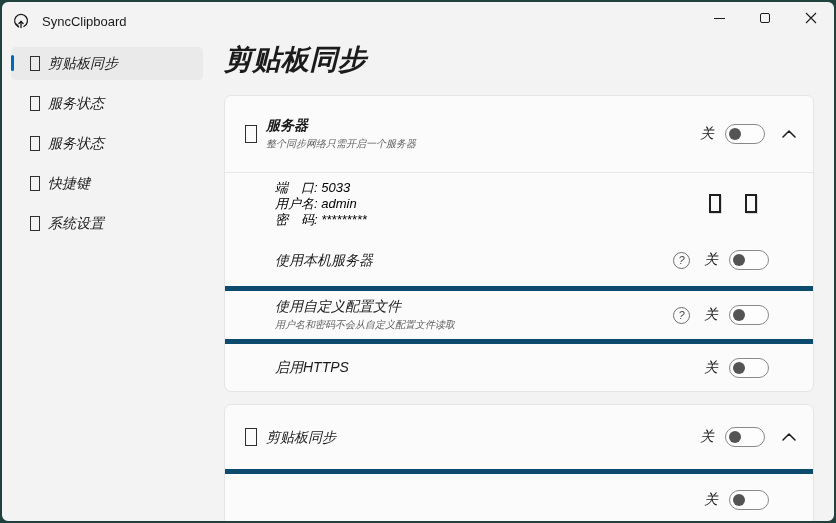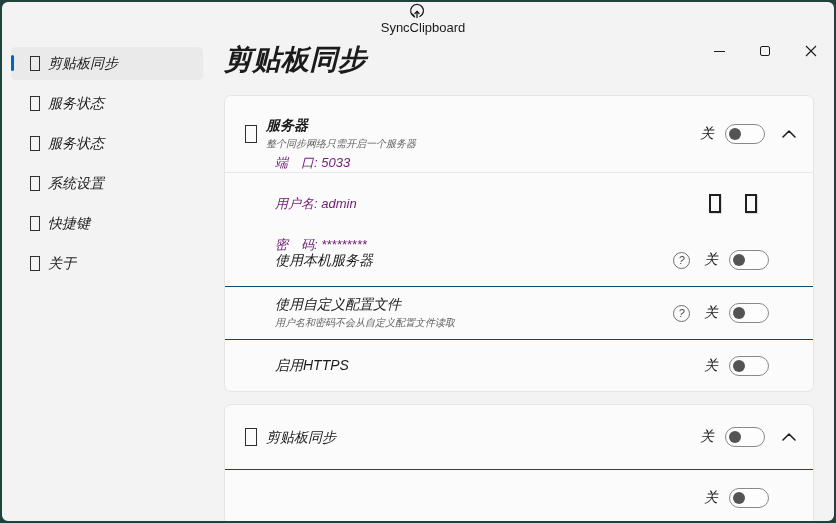--- a/index.html
+++ b/index.html
@@ -4,21 +4,21 @@
 <style>
   html,body{margin:0;padding:0;background:#1f423c;}
   *{box-sizing:border-box;}
   .window{
     width:836px;height:523px;overflow:hidden;position:relative;
     background:#f3f3f3;border:2px solid #1f423c;border-radius:8px;
     font-family:"Liberation Sans","DejaVu Sans",sans-serif;
     color:#1b1b1b;-webkit-font-smoothing:antialiased;
   }
   
-  .titlebar{height:38px;display:flex;align-items:center;padding-left:10px;flex-direction:column;}
+  .titlebar{height:38px;display:flex;align-items:center;padding-left:10px;}
   .app-logo{width:18px;height:18px;margin-right:12px;flex:0 0 auto;}
   .app-title{font-size:13px;color:#1b1b1b;}
   .tb-buttons{margin-left:auto;display:flex;align-self:flex-start;}
   .tb-btn{width:46px;height:32px;display:flex;align-items:center;justify-content:center;cursor:default;}
   .glyph-min{width:11px;height:1px;background:#1b1b1b;}
   .glyph-max{width:10px;height:10px;border:1px solid #1b1b1b;border-radius:2px;}
   
   .layout{display:flex;height:481px;font-style:italic;}
   .sidebar{width:210px;flex:0 0 auto;padding-top:7px;}
   .side-item{
@@ -31,39 +31,39 @@
     border-radius:2px;background:#0067c0;
   }
   .side-item.selected .accent{display:block;}
   .tofu{display:inline-block;width:10px;height:15px;border:1.5px solid #2e2e2e;flex:0 0 auto;}
   .side-item .tofu{margin-right:8px;}
   .content{flex:1;padding:0 20px 0 12px;overflow:hidden;}
   .page-title{font-size:28px;font-weight:600;line-height:36px;margin:2px 0 17px 0;letter-spacing:.5px;}
   
   .card{background:#fbfbfb;border:1px solid #e5e5e5;border-radius:7px;overflow:hidden;margin-bottom:12px;}
   .s-row{display:flex;align-items:center;padding:0 16px 0 20px;}
-  .s-row + .s-row{border-top:1px solid #0c4a6e;}
+  .s-row + .s-row{border-top:5px solid #0c4a6e;}
   .row-icon{width:12px;height:18px;border:1.7px solid #2e2e2e;margin-right:9px;flex:0 0 auto;}
   .row-text{display:flex;flex-direction:column;justify-content:center;}
   .row-label{font-size:14px;line-height:19px;}
   .row-label.bold{font-weight:600;}
   .row-sub{font-size:10px;line-height:17px;color:#616161;}
   .row-controls{margin-left:auto;display:flex;align-items:center;}
   .help-icon{
     width:17px;height:17px;border:1px solid #6f6f6f;border-radius:50%;
     color:#4a4a4a;font-size:11px;line-height:15px;text-align:center;margin-right:14px;
   }
   .off-label{font-size:14px;margin-right:11px;}
   .toggle{width:40px;height:20px;border:1px solid #898989;border-radius:10px;background:#fdfdfd;position:relative;}
   .toggle .knob{position:absolute;left:3px;top:3px;width:12px;height:12px;border-radius:50%;background:#545454;}
   .chev-btn{width:16px;height:16px;margin-left:16px;display:flex;align-items:center;justify-content:center;}
   .ctrl-spacer{width:28px;height:1px;}
   
   .info-row{display:flex;align-items:center;padding:0 16px 0 50px;height:62px;border-top:1px solid #e8e8e8;}
-  .info-lines{display:flex;flex-direction:column;justify-content:space-between;font-size:13px;color:#701a75;line-height:16px;gap:25px;}
+  .info-lines{display:flex;flex-direction:column;justify-content:space-between;font-size:13px;color:#000000;line-height:16px;}
   .info-line span{white-space:pre;}
   .info-actions{margin-left:auto;display:flex;align-items:center;gap:24px;margin-right:40px;}
   .action-tofu{width:12px;height:19px;border:2px solid #1f1f1f;box-shadow:1px 1px 0 rgba(0,0,0,.12);}
   
   .h76{height:76px;} .h64{height:64px;} .h52{height:52px;} .h53{height:53px;} .h56{height:56px;}
   .indent{padding-left:50px;}
 </style>
 </head>
 <body>
 
@@ -106,31 +106,26 @@
         <span>服务状态</span>
       </div>
       <div class="side-item">
 
         <span class="tofu"></span>
         <span>服务状态</span>
       </div>
       <div class="side-item">
 
         <span class="tofu"></span>
+        <span>快捷键</span>
+      </div>
+      <div class="side-item">
+
+        <span class="tofu"></span>
         <span>系统设置</span>
-      </div>
-      <div class="side-item">
-
-        <span class="tofu"></span>
-        <span>快捷键</span>
-      </div>
-      <div class="side-item">
-
-        <span class="tofu"></span>
-        <span>关于</span>
       </div>
     </div>
 
     <div class="content">
       <div class="page-title">剪贴板同步</div>
 
       <div class="card">
         <div class="s-row h76">
           <span class="row-icon"></span>
           <div class="row-text">

